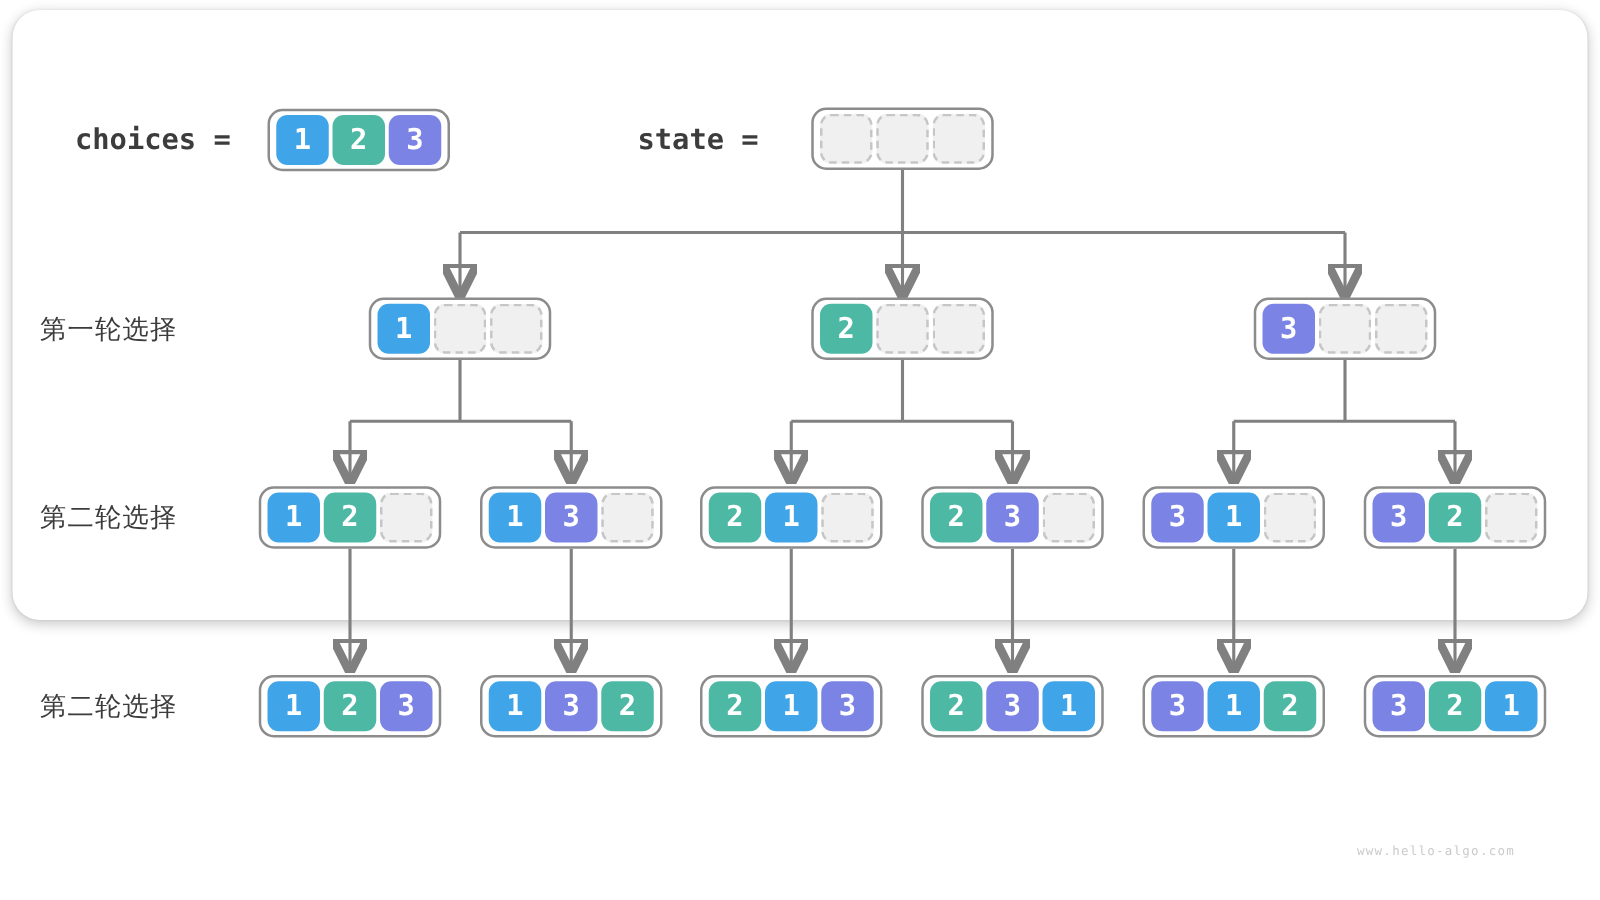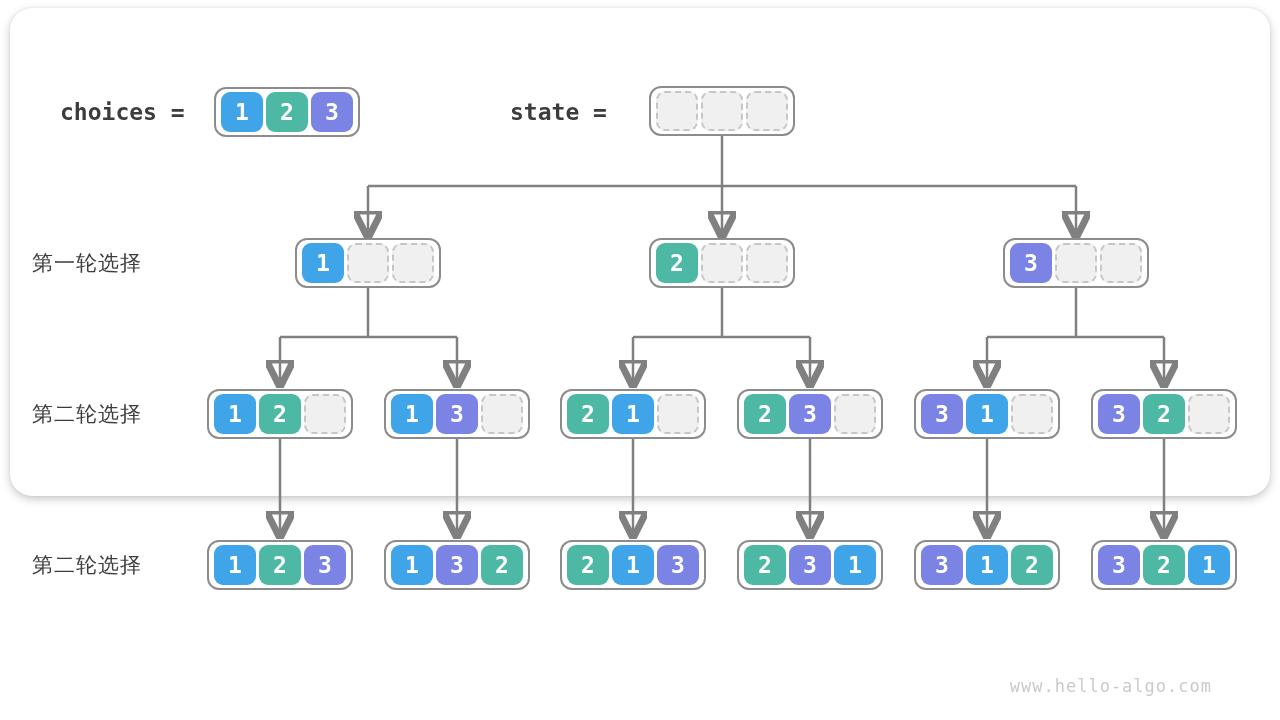--- a/index.html
+++ b/index.html
@@ -66,21 +66,21 @@
     border: 2px dashed var(--empty-border, #c6c6c6);
   }
   .cell.c1 { background: var(--value1, #3fa4e8); }
   .cell.c2 { background: var(--value2, #4db8a4); }
   .cell.c3 { background: var(--value3, #7b84e4); }
 
   .watermark {
     position: absolute;
     right: 68px; top: 676px;
     font-family: "DejaVu Sans Mono", "Liberation Mono", monospace;
-    font-size: 17px;
+    font-size: 10px;
     color: var(--watermark, #cacaca);
     letter-spacing: 1px;
     margin-left: 32px;
   }
 </style>
 </head>
 <body>
 
 <div class="stage">
   <div class="card"></div>

